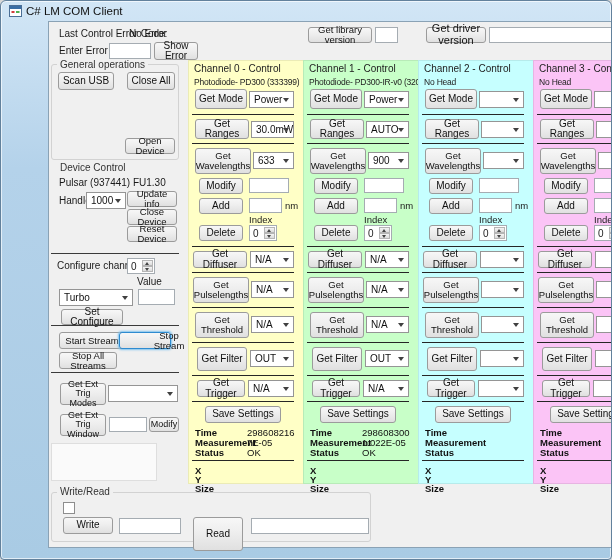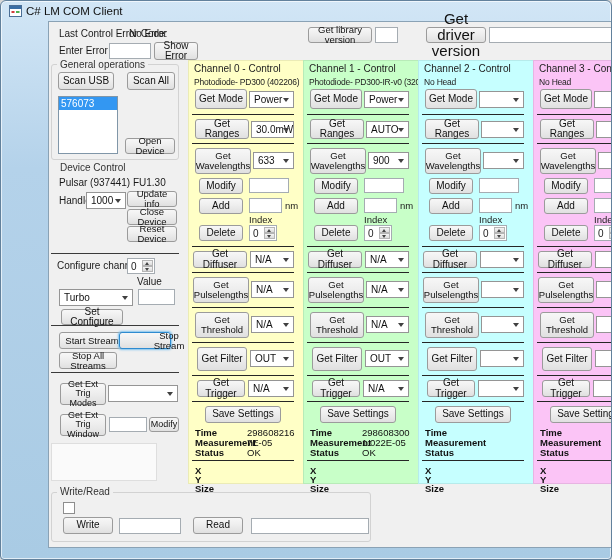--- a/index.html
+++ b/index.html
@@ -60,30 +60,27 @@
 
   <div class="client">
 
     <div class="lbl" style="left:10px;top:6px;">Last Control Error Code:</div>
     <div class="lbl" style="left:80px;top:6px;">No Error</div>
     <div class="lbl" style="left:10px;top:23px;">Enter Error Code:</div>
     <input class="tb" style="left: 60px; top: 21px; width: 42px; height: 16px;" value="">
     <div class="btn" style="left:105px;top:20px;width:44px;height:18px;">Show Error</div>
     <div class="btn" style="left:259px;top:5px;width:64px;height:16px;font-size:9.5px;">Get library version</div>
     <input class="tb" style="left: 326px; top: 5px; width: 23px; height: 16px;" value="">
-    <div class="btn" style="left:377px;top:5px;width:60px;height:16px;font-size:15px;">Get driver version</div>
+    <div class="btn" style="left:377px;top:5px;width:60px;height:16px;font-size:11px;">Get driver version</div>
     <input class="tb" style="left: 440px; top: 5px; width: 129px; height: 16px;" value="">
 
     <div class="groupbox" style="left:2px;top:42px;width:128px;height:96px;"></div>
     <div class="gb-label" style="left:8px;top:37px;">General operations</div>
     <div class="btn" style="left:9px;top:50px;width:56px;height:18px;">Scan USB</div>
-    <div class="btn" style="left:78px;top:50px;width:48px;height:18px;">Scan All</div>
-    <div class="listbox" style="left:9px;top:74px;width:60px;height:58px;">
-      <div class="list-item">576073</div>
-    </div>
+    <div class="btn" style="left:78px;top:50px;width:48px;height:18px;">Close All</div>
     <div class="btn" style="left:76px;top:116px;width:50px;height:16px;font-size:9.5px;">Open Device</div>
 
     <div class="gb-label" style="left:8px;top:140px;">Device Control</div>
     <div class="lbl" style="left:10px;top:155px;">Pulsar (937441) FU1.30</div>
     <div class="lbl" style="left:10px;top:173px;">Handle</div>
     <div class="combo" style="left:37px;top:170px;width:40px;">
         <span class="cv">1000</span>
         <span class="arrow"></span>
       </div>
     <div class="btn" style="left:78px;top:169px;width:50px;height:16px;font-size:9.5px;">Update info</div>
@@ -129,27 +126,27 @@
     <input class="tb" style="left: 60px; top: 395px; width: 38px; height: 15px;" value="">
     <div class="btn" style="left:100px;top:395px;width:30px;height:15px;font-size:9px;">Modify</div>
 
     <div class="abs" style="left:2px;top:421px;width:104px;height:36px;background:#fafafa;border:1px solid #dedede;"></div>
 
     <div class="groupbox" style="left:2px;top:470px;width:320px;height:50px;"></div>
     <div class="gb-label" style="left:8px;top:464px;">Write/Read</div>
     <span class="checkbox" style="left:14px;top:480px;"></span>
     <div class="btn" style="left:14px;top:495px;width:50px;height:17px;">Write</div>
     <input class="tb" style="left: 70px; top: 496px; width: 62px; height: 16px;" value="">
-    <div class="btn" style="left:144px;top:495px;width:50px;height:17px;">Read</div>
+    <div class="btn" style="left:144px;top:495px;width:50px;height:34px;">Read</div>
     <input class="tb" style="left: 202px; top: 496px; width: 118px; height: 16px;" value="">
 
     <div id="channels-host">
   <div class="channel" style="left: 139px; top: 38px; background: rgb(255, 255, 198);">
     <div class="ch-title">Channel 0 - Control</div>
-    <div class="ch-head">Photodiode- PD300 (402206)</div>
+    <div class="ch-head">Photodiode- PD300 (333399)</div>
 
     <div class="btn" style="left:6px;top:28px;width:52px;height:20px;">Get Mode</div>
     <div class="combo" style="left:60px;top:30px;width:45px;">
             <span class="cv">Power</span>
             <span class="arrow"></span>
           </div>
     <div class="sep" style="top:53px;"></div>
 
     <div class="btn" style="left:6px;top:58px;width:54px;height:20px;">Get Ranges</div>
     <div class="combo" style="left:62px;top:60px;width:43px;">

